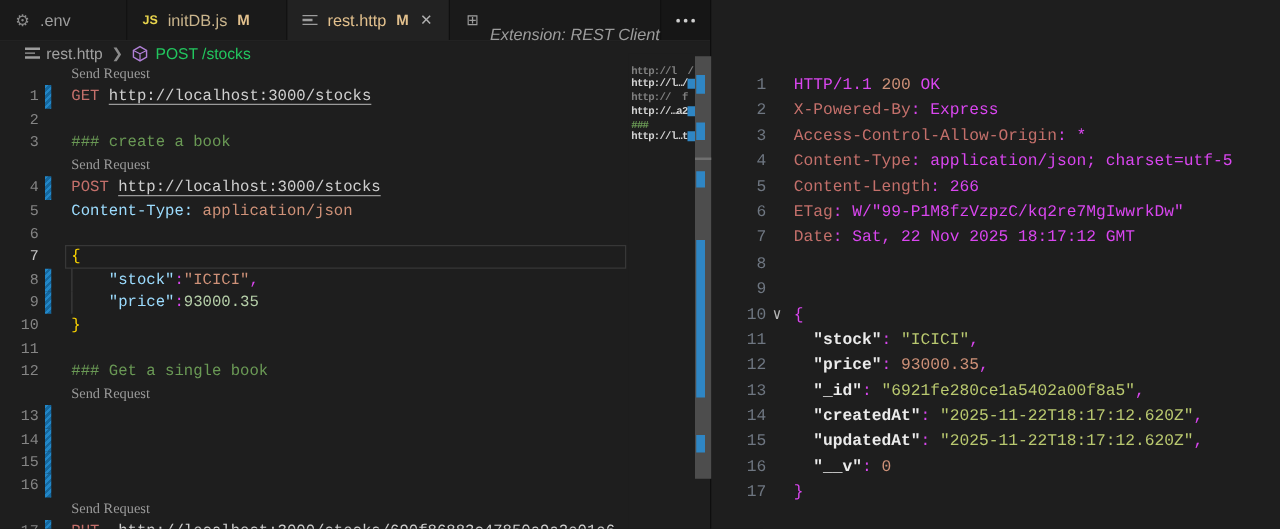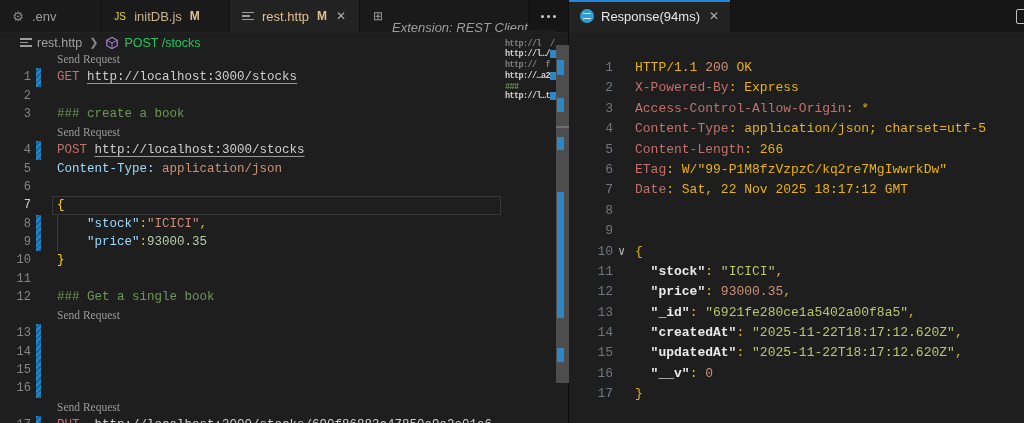--- a/index.html
+++ b/index.html
@@ -25,21 +25,21 @@
   .tab.preview .lbl { font-style:italic;margin-top:23px; }
   .tab-topline { position:absolute; top:0; left:0; right:0; height:2px; background:#2486d8; }
 
   .more-actions { display:flex; align-items:center; padding:0 12px; color:#cfcfcf; }
   .dots { display:flex; gap:3px; }
   .dots i { width:3px; height:3px; border-radius:50%; background:#cfcfcf; }
 
   
   .ticon { width:16px; height:16px; flex:0 0 16px; display:flex; align-items:center; justify-content:center; }
   .gear-glyph { color:#8a8a8a; font-size:13px; }
-  .js-glyph { color:#e8d44d; font-weight:normal; font-size:10px; font-family:"Liberation Sans",sans-serif; }
+  .js-glyph { color:#e8d44d; font-weight:bold; font-size:10px; font-family:"Liberation Sans",sans-serif; }
   .ext-glyph { color:#9d9d9d; font-size:12px; }
   .resp-circle { width:14px; height:14px; border-radius:50%; background:#2f9cd6; position:relative; }
   .resp-circle::after { content:""; position:absolute; inset:4px 3px; border-top:1px solid #d6f0ff; border-bottom:1px solid #d6f0ff; }
   .split-icon { position:absolute; right:-9px; top:9px; width:17px; height:15px; border:1px solid #c0c0c0; border-radius:2px; }
   .split-icon::after { content:""; position:absolute; top:0; bottom:0; left:7px; width:1px; background:#c0c0c0; }
 
   
   .breadcrumb { position:absolute; top:33px; left:0; right:0; height:19px; display:flex; align-items:center; gap:5px; padding-left:20px; font-size:12.5px; color:#a0a0a0; background:#1e1e1e; }
   .bc-sep { color:#8a8a8a; font-size:11px; margin:0 2px; }
   .bc-method { color:#22c55e; }
@@ -67,29 +67,29 @@
 
   
   .tk-m { color:#c4706b; } 
   .tk-url { color:#cfcfcf; text-decoration:underline; text-underline-offset:3px; text-decoration-color:#9a9a9a; }
   .tk-url2 { color:#cfcfcf; }
   .tk-cmt { color:#6a9955; }
   .tk-key { color:#9cdcfe; }
   .tk-str { color:#ce9178; }
   .tk-num { color:#b5cea8; }
   .tk-brace { color:#ffd700; }
-  .tk-p { color:#eab308; }
+  .tk-p { color:#d946ef; }
   .tk-hn { color:#c4706b; }
   .tk-status { color:#ce9178; }
   .tk-rk { color:#ebebeb; font-weight:bold; }
   .tk-rs { color:#b9c86f; }
   .tk-rn { color:#ce9178; }
 
   
-  .minimap { position:absolute; top:30px; left:503px; width:53px; bottom:0; background:#1e1e1e; overflow:hidden;text-align:right; }
+  .minimap { position:absolute; top:43px; left:503px; width:53px; bottom:0; background:#1e1e1e; overflow:hidden;text-align:right; }
   .mm-line { position:absolute; left:2px; font-family:"Liberation Mono",monospace; font-size:8.5px; font-weight:bold; color:#d2d2d2; white-space:pre; letter-spacing:-0.6px; }
   .mm-line.dim { color:#808080; }
   .mm-line.green { color:#6a9955; }
   .mm-mark { position:absolute; left:47px; width:6px; height:8px; background:#2f86c4; }
   .lscrollbar { position:absolute; top:33px; left:556px; width:13px; bottom:0; }
   .lscroll-slider { position:absolute; top:12px; left:0; width:13px; height:338px; background:#4d4d4d; }
   .lscroll-line { position:absolute; top:93px; left:0; width:13px; height:2px; background:#6f6f6f; }
   .sb-mark { position:absolute; left:1px; width:7px; background:#2f86c4; }
 </style>
 </head>
@@ -196,31 +196,20 @@
           <div class="sb-mark" style="top: 27px; height: 15px;"></div>
           <div class="sb-mark" style="top: 65px; height: 14px;"></div>
           <div class="sb-mark" style="top: 104px; height: 13px;"></div>
           <div class="sb-mark" style="top: 159px; height: 126px;"></div>
           <div class="sb-mark" style="top: 315px; height: 14px;"></div>
         </div>
     </div>
   </div>
 
   <div class="group group-right">
-    <div class="tabbar">
-      <div class="tab active" style="padding-right:8px">
-        <div class="tab-topline"></div>
-        <span class="ticon">
-            <span class="resp-circle"></span>
-          </span>
-        <span class="lbl" style="color:#e7e7e7">Response(94ms)</span>
-        <span class="close-icon"></span>
-      </div>
-      <div class="split-icon"></div>
-    </div>
     <div class="right-rows code-font" id="right-rows">
         <div class="rrow"><span class="gnum">1</span><span class="rtext"><span class="tk-p">HTTP/1.1 </span><span class="tk-status">200</span><span class="tk-p"> OK</span></span></div>
         <div class="rrow"><span class="gnum">2</span><span class="rtext"><span class="tk-hn">X-Powered-By</span><span class="tk-p">: Express</span></span></div>
         <div class="rrow"><span class="gnum">3</span><span class="rtext"><span class="tk-hn">Access-Control-Allow-Origin</span><span class="tk-p">: *</span></span></div>
         <div class="rrow"><span class="gnum">4</span><span class="rtext"><span class="tk-hn">Content-Type</span><span class="tk-p">: application/json; charset=utf-5</span></span></div>
         <div class="rrow"><span class="gnum">5</span><span class="rtext"><span class="tk-hn">Content-Length</span><span class="tk-p">: 266</span></span></div>
         <div class="rrow"><span class="gnum">6</span><span class="rtext"><span class="tk-hn">ETag</span><span class="tk-p">: W/"99-P1M8fzVzpzC/kq2re7MgIwwrkDw"</span></span></div>
         <div class="rrow"><span class="gnum">7</span><span class="rtext"><span class="tk-hn">Date</span><span class="tk-p">: Sat, 22 Nov 2025 18:17:12 GMT</span></span></div>
         <div class="rrow"><span class="gnum">8</span></div>
         <div class="rrow"><span class="gnum">9</span><span class="rtext"></span></div>

